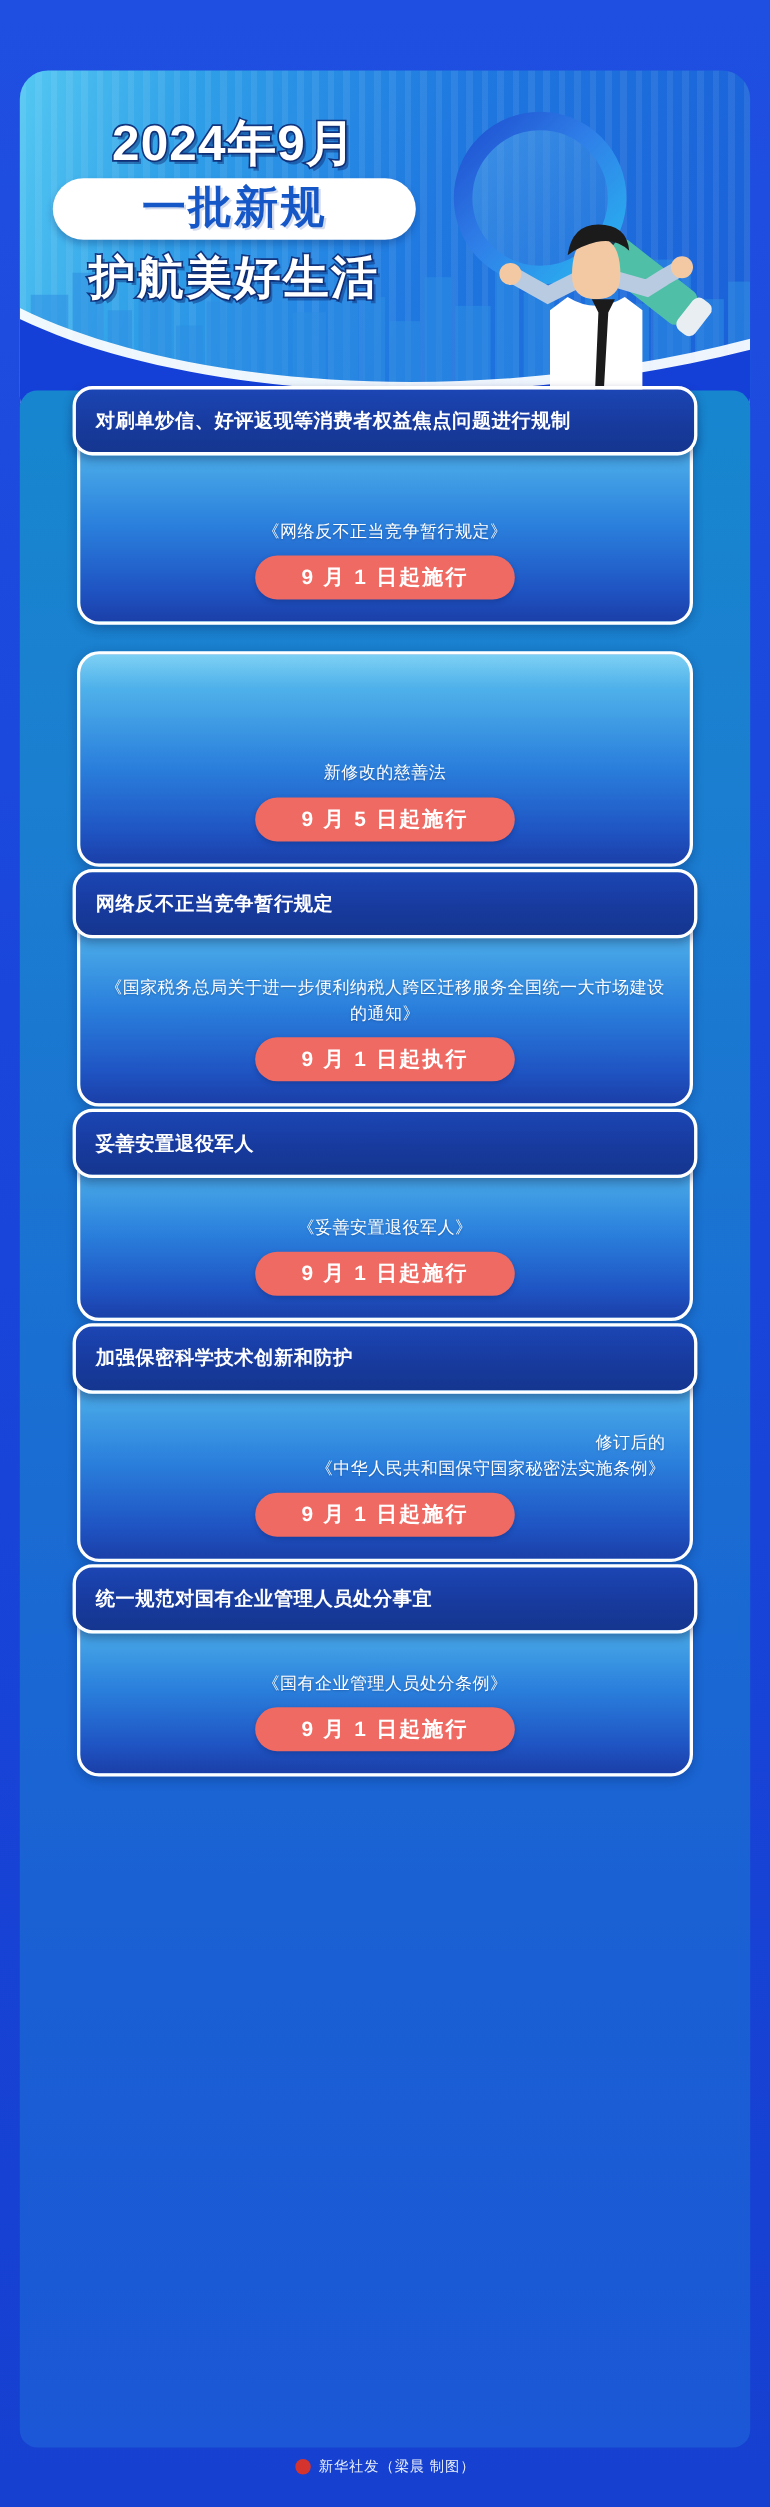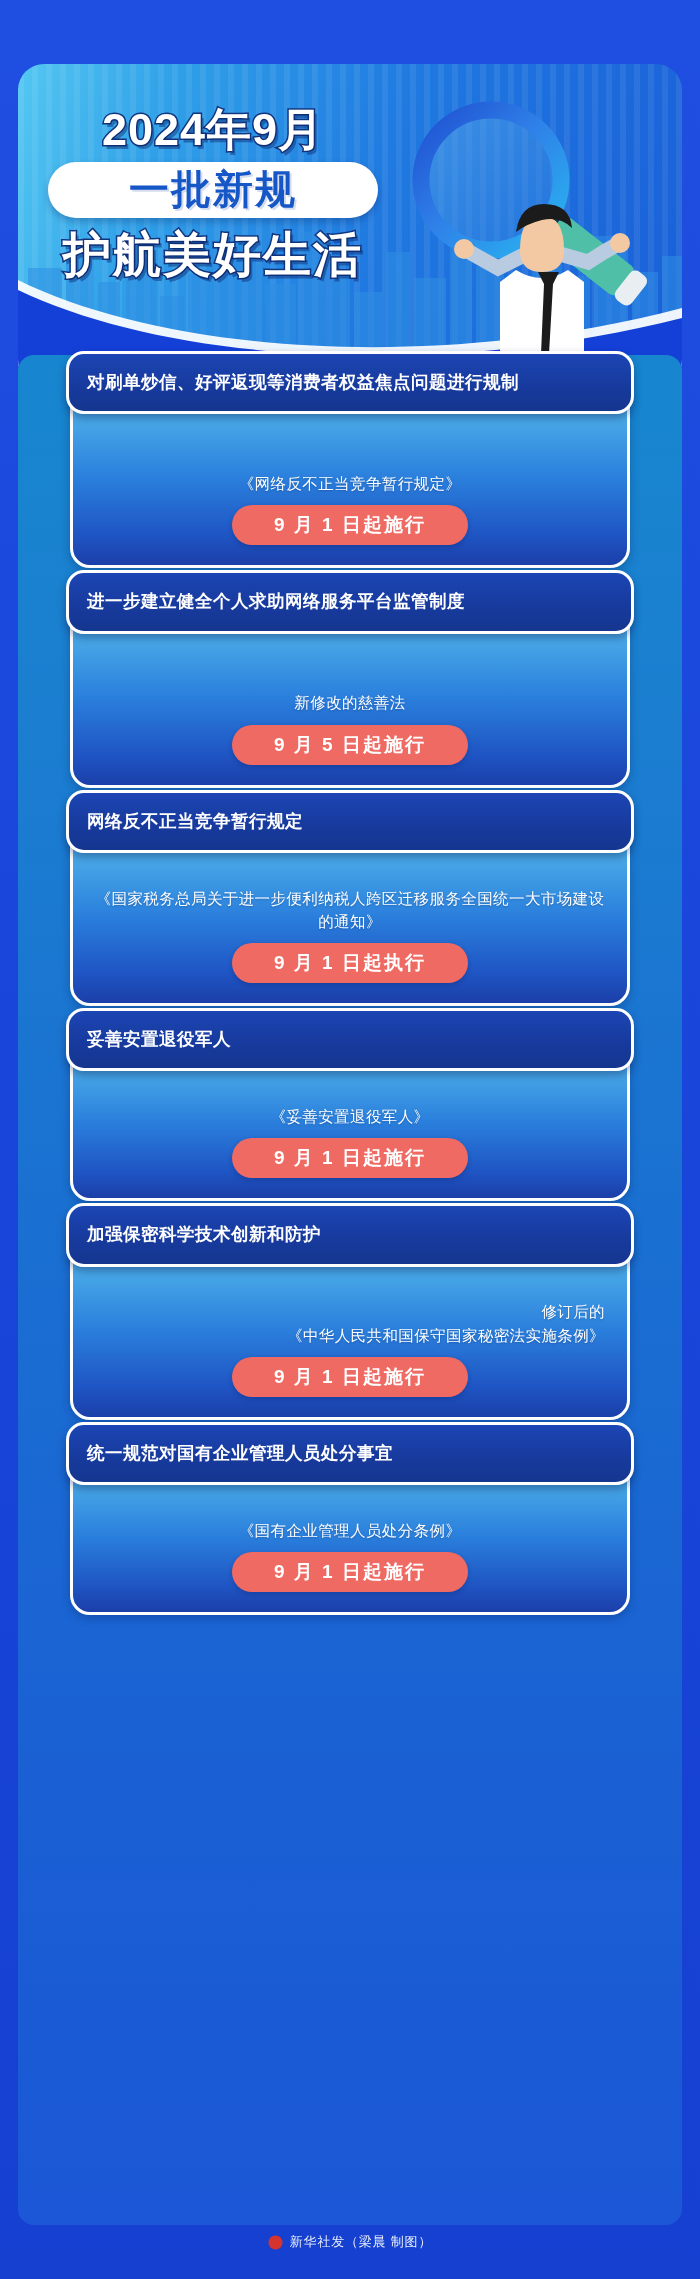--- a/index.html
+++ b/index.html
@@ -46,21 +46,21 @@
     padding:5px 14px 7px 14px; text-align:center;
     box-shadow:0 4px 7px rgba(8,30,90,.28);
   }
   .t-line2 {
     font-size:40px; font-weight:bold; color:#1657c8; letter-spacing:2px;
     line-height:1.1;
     text-shadow:2px 2px 0 rgba(20,60,160,.18);
   }
   .t-line3 {
     margin-top:11px;
-    font-size:48px; font-weight:bold; color:#ffffff; letter-spacing:2px;
+    font-size:42px; font-weight:bold; color:#ffffff; letter-spacing:2px;
     line-height:1.08; text-align:center;
     -webkit-text-stroke:3px #12357f;
     paint-order:stroke fill;
     text-shadow:3px 4px 0 rgba(10,40,110,.45);
   }
 
   .hero-art { position:absolute; right:-6px; top:8px; width:300px; height:330px; }
 
   
   .panel {
@@ -216,21 +216,20 @@
 
     <div class="card two-line">
       <div class="card-head">对刷单炒信、好评返现等消费者权益焦点问题进行规制</div>
       <div class="card-body">
         <div class="card-law">《网络反不正当竞争暂行规定》</div>
         <div class="card-badge">9 月 1 日起施行</div>
       </div>
     </div>
 
     <div class="card two-line">
-      <div class="card-head">进一步建立健全个人求助网络服务平台监管制度</div>
       <div class="card-body">
         <div class="card-law">新修改的慈善法</div>
         <div class="card-badge">9 月 5 日起施行</div>
       </div>
     </div>
 
     <div class="card one-line">
       <div class="card-head">网络反不正当竞争暂行规定</div>
       <div class="card-body">
         <div class="card-law">《国家税务总局关于进一步便利纳税人跨区迁移服务全国统一大市场建设的通知》</div>

